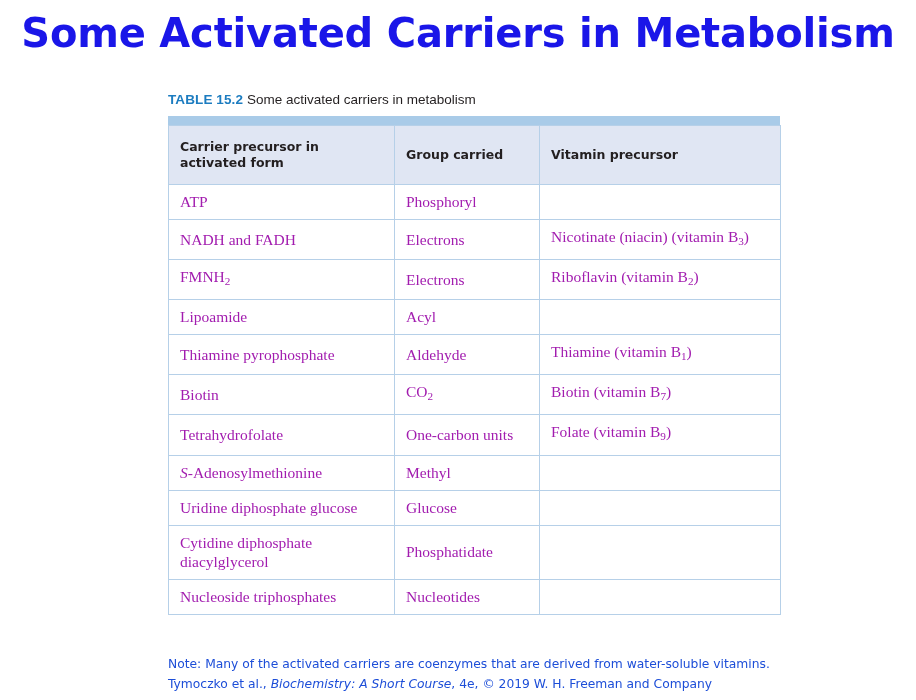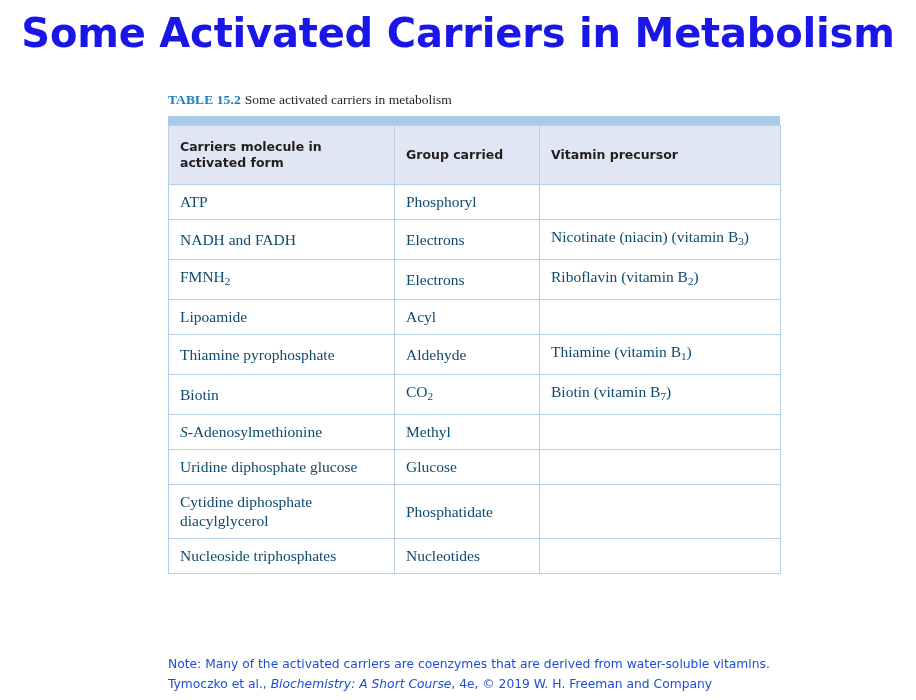--- a/index.html
+++ b/index.html
@@ -33,21 +33,21 @@
 
   
   #table-block {
     position: absolute;
     left: 168px;
     top: 90px;
     width: 612px;
   }
 
   #table-caption {
-    font-family: Liberation Serif, serif;
+    font-family: Liberation Sans, sans-serif;
     font-size: 13.5px;
     color: #231f20;
     line-height: 20px;
     margin-bottom: 6px;
     white-space: nowrap;
   }
   #table-caption .tbl-num {
     color: #1c7cc0;
     font-weight: bold;
     letter-spacing: 0.1px;
@@ -92,21 +92,21 @@
     height: 46px;
     vertical-align: middle;
     padding-top: 6px;
     padding-bottom: 6px;
   }
 
   table.carriers tbody td {
     font-family: "Liberation Serif", serif;
     font-size: 15.5px;
     line-height: 19px;
-    color: #0c4a6e;
+    color: #a21caf;
     height: 19px;
   }
   table.carriers tbody tr td {
     padding-top: 7px;
     padding-bottom: 8px;
   }
   table.carriers tbody tr.two-line td {
     padding-top: 7px;
     padding-bottom: 8px;
   }
@@ -150,21 +150,21 @@
 
   <table class="carriers">
     <colgroup>
       <col class="c1">
         <col class="c2">
         <col class="c3">
     </colgroup>
     <thead>
       <tr>
         <th>
-          <span>Carriers molecule in</span><br>
+          <span>Carrier precursor in</span><br>
           <span>activated form</span>
         </th>
         <th>Group carried</th>
         <th>Vitamin precursor</th>
       </tr>
     </thead>
     <tbody id="table-body">
         <tr>
           <td>ATP</td>
           <td>Phosphoryl</td>
@@ -189,20 +189,25 @@
           <td>Thiamine pyrophosphate</td>
           <td>Aldehyde</td>
           <td>Thiamine (vitamin B<sub>1</sub>)</td>
         </tr>
         <tr>
           <td>Biotin</td>
           <td>CO<sub>2</sub></td>
           <td>Biotin (vitamin B<sub>7</sub>)</td>
         </tr>
         <tr>
+          <td>Tetrahydrofolate</td>
+          <td>One-carbon units</td>
+          <td>Folate (vitamin B<sub>9</sub>)</td>
+        </tr>
+        <tr>
           <td><span class="ital">S</span>-Adenosylmethionine</td>
           <td>Methyl</td>
           <td></td>
         </tr>
         <tr>
           <td>Uridine diphosphate glucose</td>
           <td>Glucose</td>
           <td></td>
         </tr>
         <tr class="two-line">

